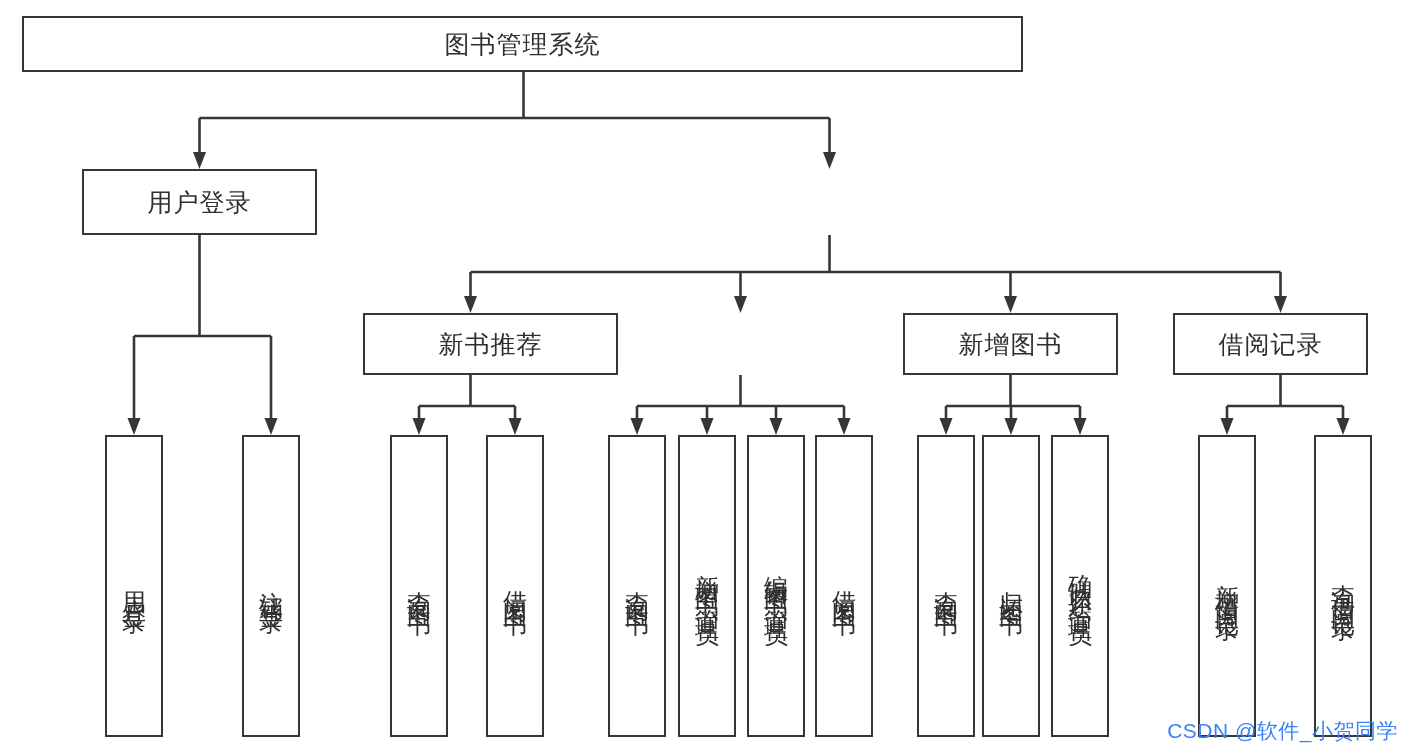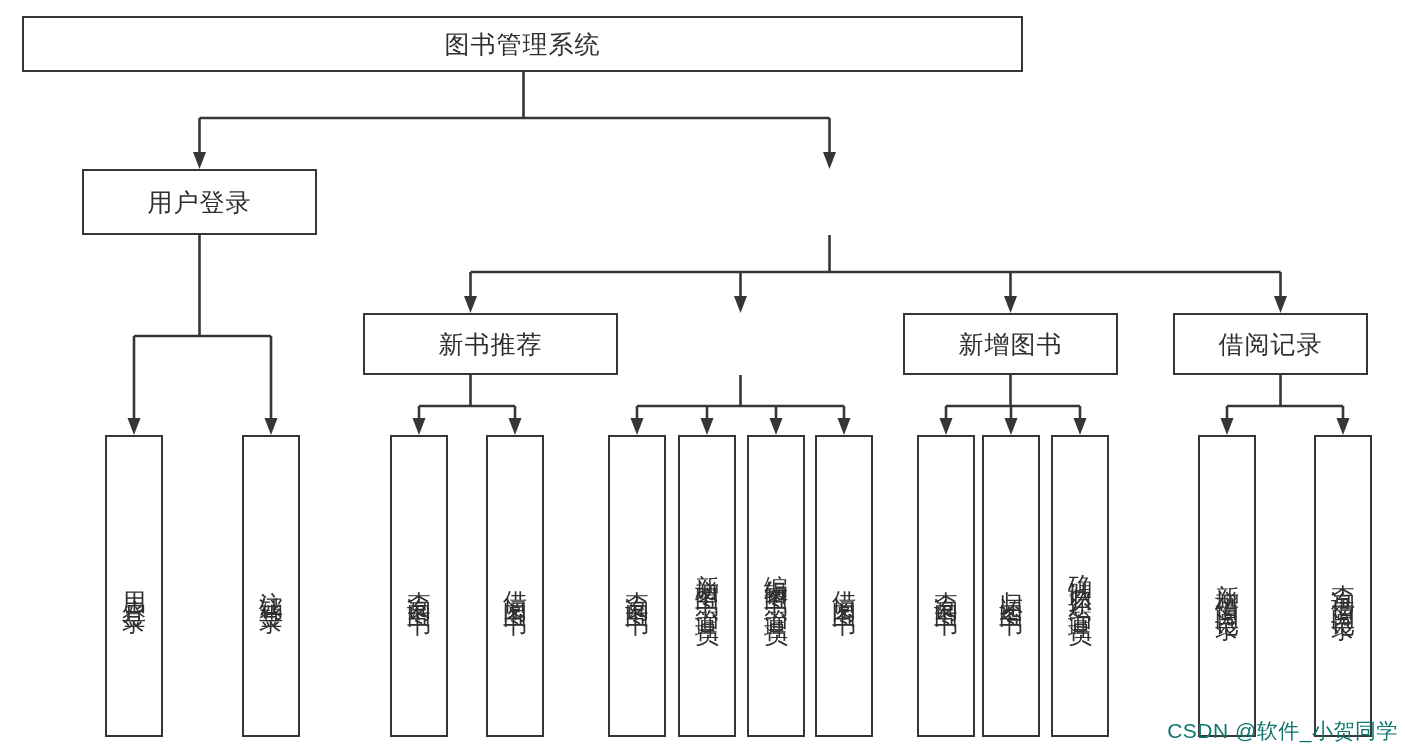--- a/index.html
+++ b/index.html
@@ -13,21 +13,21 @@
     border:2.5px solid #363636;color:#2f2f2f;z-index:2;
     display:flex;align-items:center;justify-content:center;
     font-size:25px;letter-spacing:1px;white-space:nowrap;
   }
   .leaf{
     writing-mode:vertical-rl;
     font-size:24px;letter-spacing:7px;line-height:1;
   }
   .watermark{
     position:absolute;right:7px;bottom:2px;z-index:3;
-    color:#0f766e;font-size:21px;letter-spacing:0.5px;
+    color:#3b82f6;font-size:21px;letter-spacing:0.5px;
     font-family:"Liberation Sans","DejaVu Sans",sans-serif;
   }
 </style>
 </head>
 <body>
 
 <div class="stage">
 
   <svg id="connectors" class="connectors" width="1405" height="747" viewBox="0 0 1405 747">
       <line x1="523.5" y1="72" x2="523.5" y2="118" stroke="#363636" stroke-width="2.6"></line>

